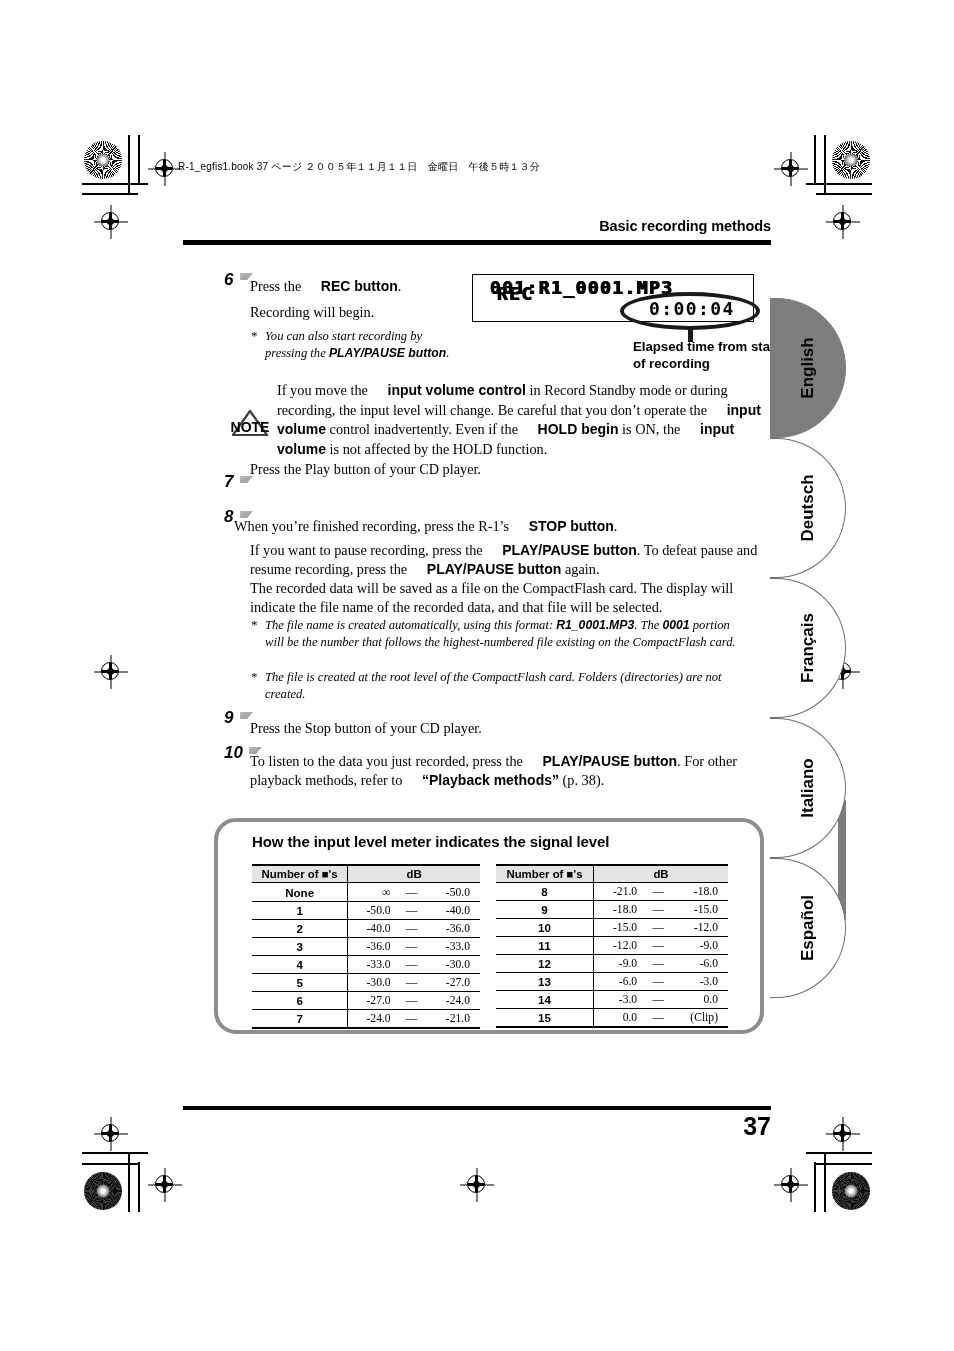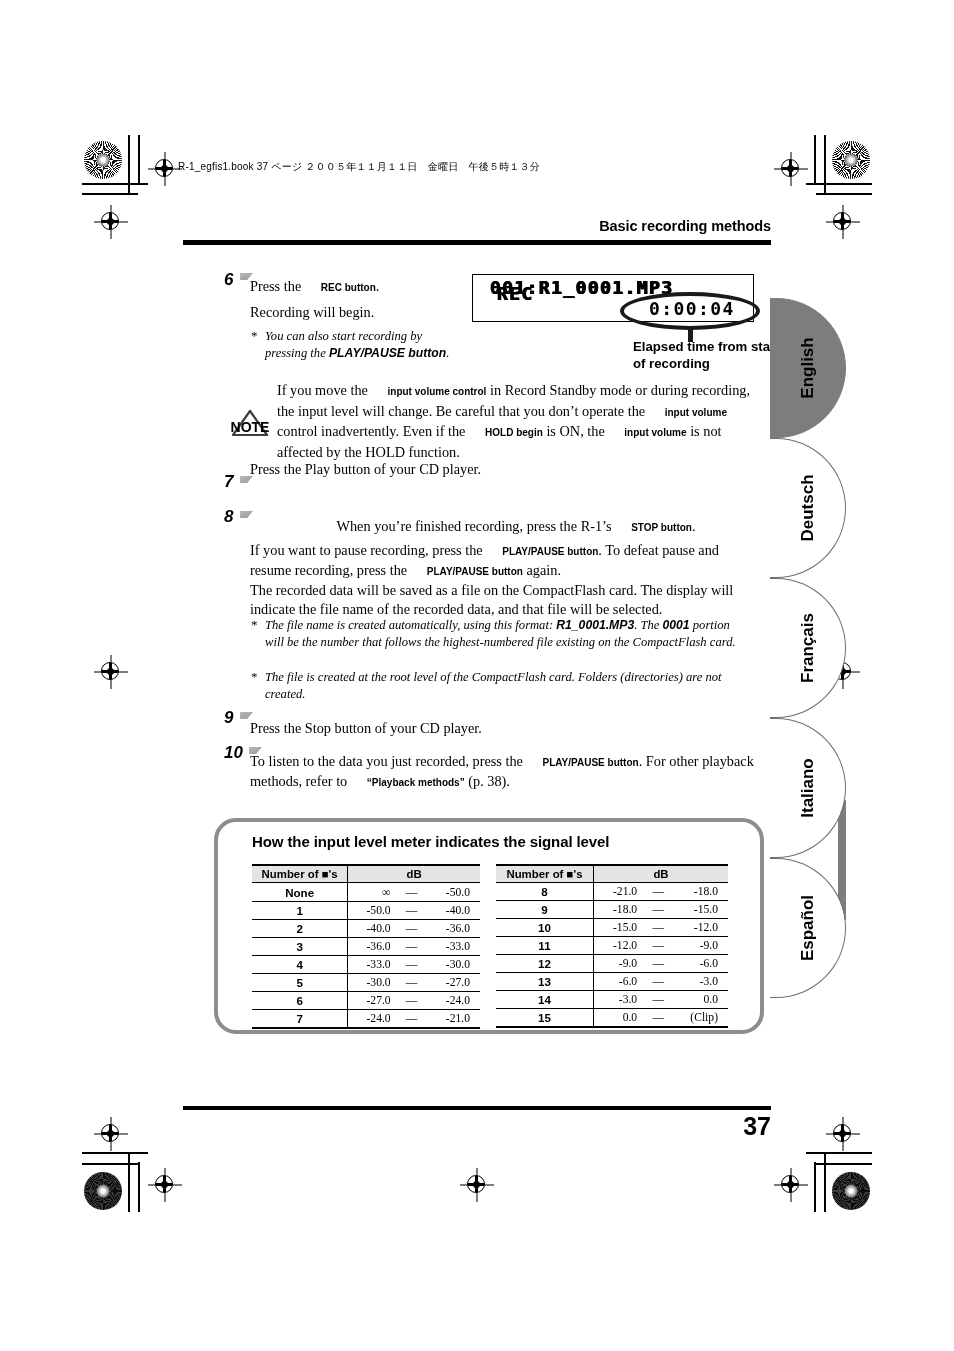--- a/index.html
+++ b/index.html
@@ -122,21 +122,21 @@
     background: linear-gradient(to bottom right, #b9b9b9 0%, #9a9a9a 100%);
     clip-path: polygon(0 0, 100% 0, 55% 100%, 0 100%);
   }
 
   .body-text {
     position: absolute;
     font-family: "Liberation Serif", serif;
     font-size: 14.3px;
     line-height: 19px;
   }
-  .body-text b { font-family: "Liberation Sans", sans-serif; font-weight: bold; font-size: 10px; padding-left: 16px; }
+  .body-text b { font-family: "Liberation Sans", sans-serif; font-weight: bold; font-size: 14px; padding-left: 16px; }
 
   .note-item {
     position: absolute;
     font-family: "Liberation Serif", serif;
     font-style: italic;
     font-size: 12.6px;
     line-height: 16.5px;
   }
   .note-item b {
     font-family: "Liberation Sans", sans-serif;
@@ -454,21 +454,21 @@
   </svg>
 </div>
 <div class="body-text" style="left:277px; top:381px; width:492px; line-height:19.5px;">If you move the <b>input volume control</b> in Record Standby mode or during recording, the input level will change. Be careful that you don’t operate the <b>input volume</b> control inadvertently. Even if the <b>HOLD begin</b> is ON, the <b>input volume</b> is not affected by the HOLD function.</div>
 
 <div class="step-num" style="left:224px; top:472px;">7</div>
 <div class="step-flag" style="left:240px; top:476px;"></div>
 <div class="body-text" style="left:250px; top:460px; width:500px;">Press the Play button of your CD player.</div>
 
 <div class="step-num" style="left:224px; top:507px;">8</div>
 <div class="step-flag" style="left:240px; top:511px;"></div>
-<div class="body-text" style="left:261px; top:517px; width:510px;text-align:center;">When you’re finished recording, press the R-1’s <b>STOP button</b>.</div>
+<div class="body-text" style="left:234px; top:517px; width:510px;">When you’re finished recording, press the R-1’s <b>STOP button</b>.</div>
 <div class="body-text" style="left:250px; top:541px; width:510px;">If you want to pause recording, press the <b>PLAY/PAUSE button</b>. To defeat pause and resume recording, press the <b>PLAY/PAUSE button</b> again.<br>The recorded data will be saved as a file on the CompactFlash card. The display will indicate the file name of the recorded data, and that file will be selected.</div>
 
 <div class="aster" style="left:251px; top:617px;">*</div>
 <div class="note-item" style="left:265px; top:617px; width:485px;">The file name is created automatically, using this format: <b>R1_0001.MP3</b>. The <b>0001</b> portion will be the number that follows the highest-numbered file existing on the CompactFlash card.</div>
 <div class="aster" style="left:251px; top:669px;">*</div>
 <div class="note-item" style="left:265px; top:669px; width:485px;">The file is created at the root level of the CompactFlash card. Folders (directories) are not created.</div>
 
 <div class="step-num" style="left:224px; top:708px;">9</div>
 <div class="step-flag" style="left:240px; top:712px;"></div>
 <div class="body-text" style="left:250px; top:719px; width:500px;">Press the Stop button of your CD player.</div>

